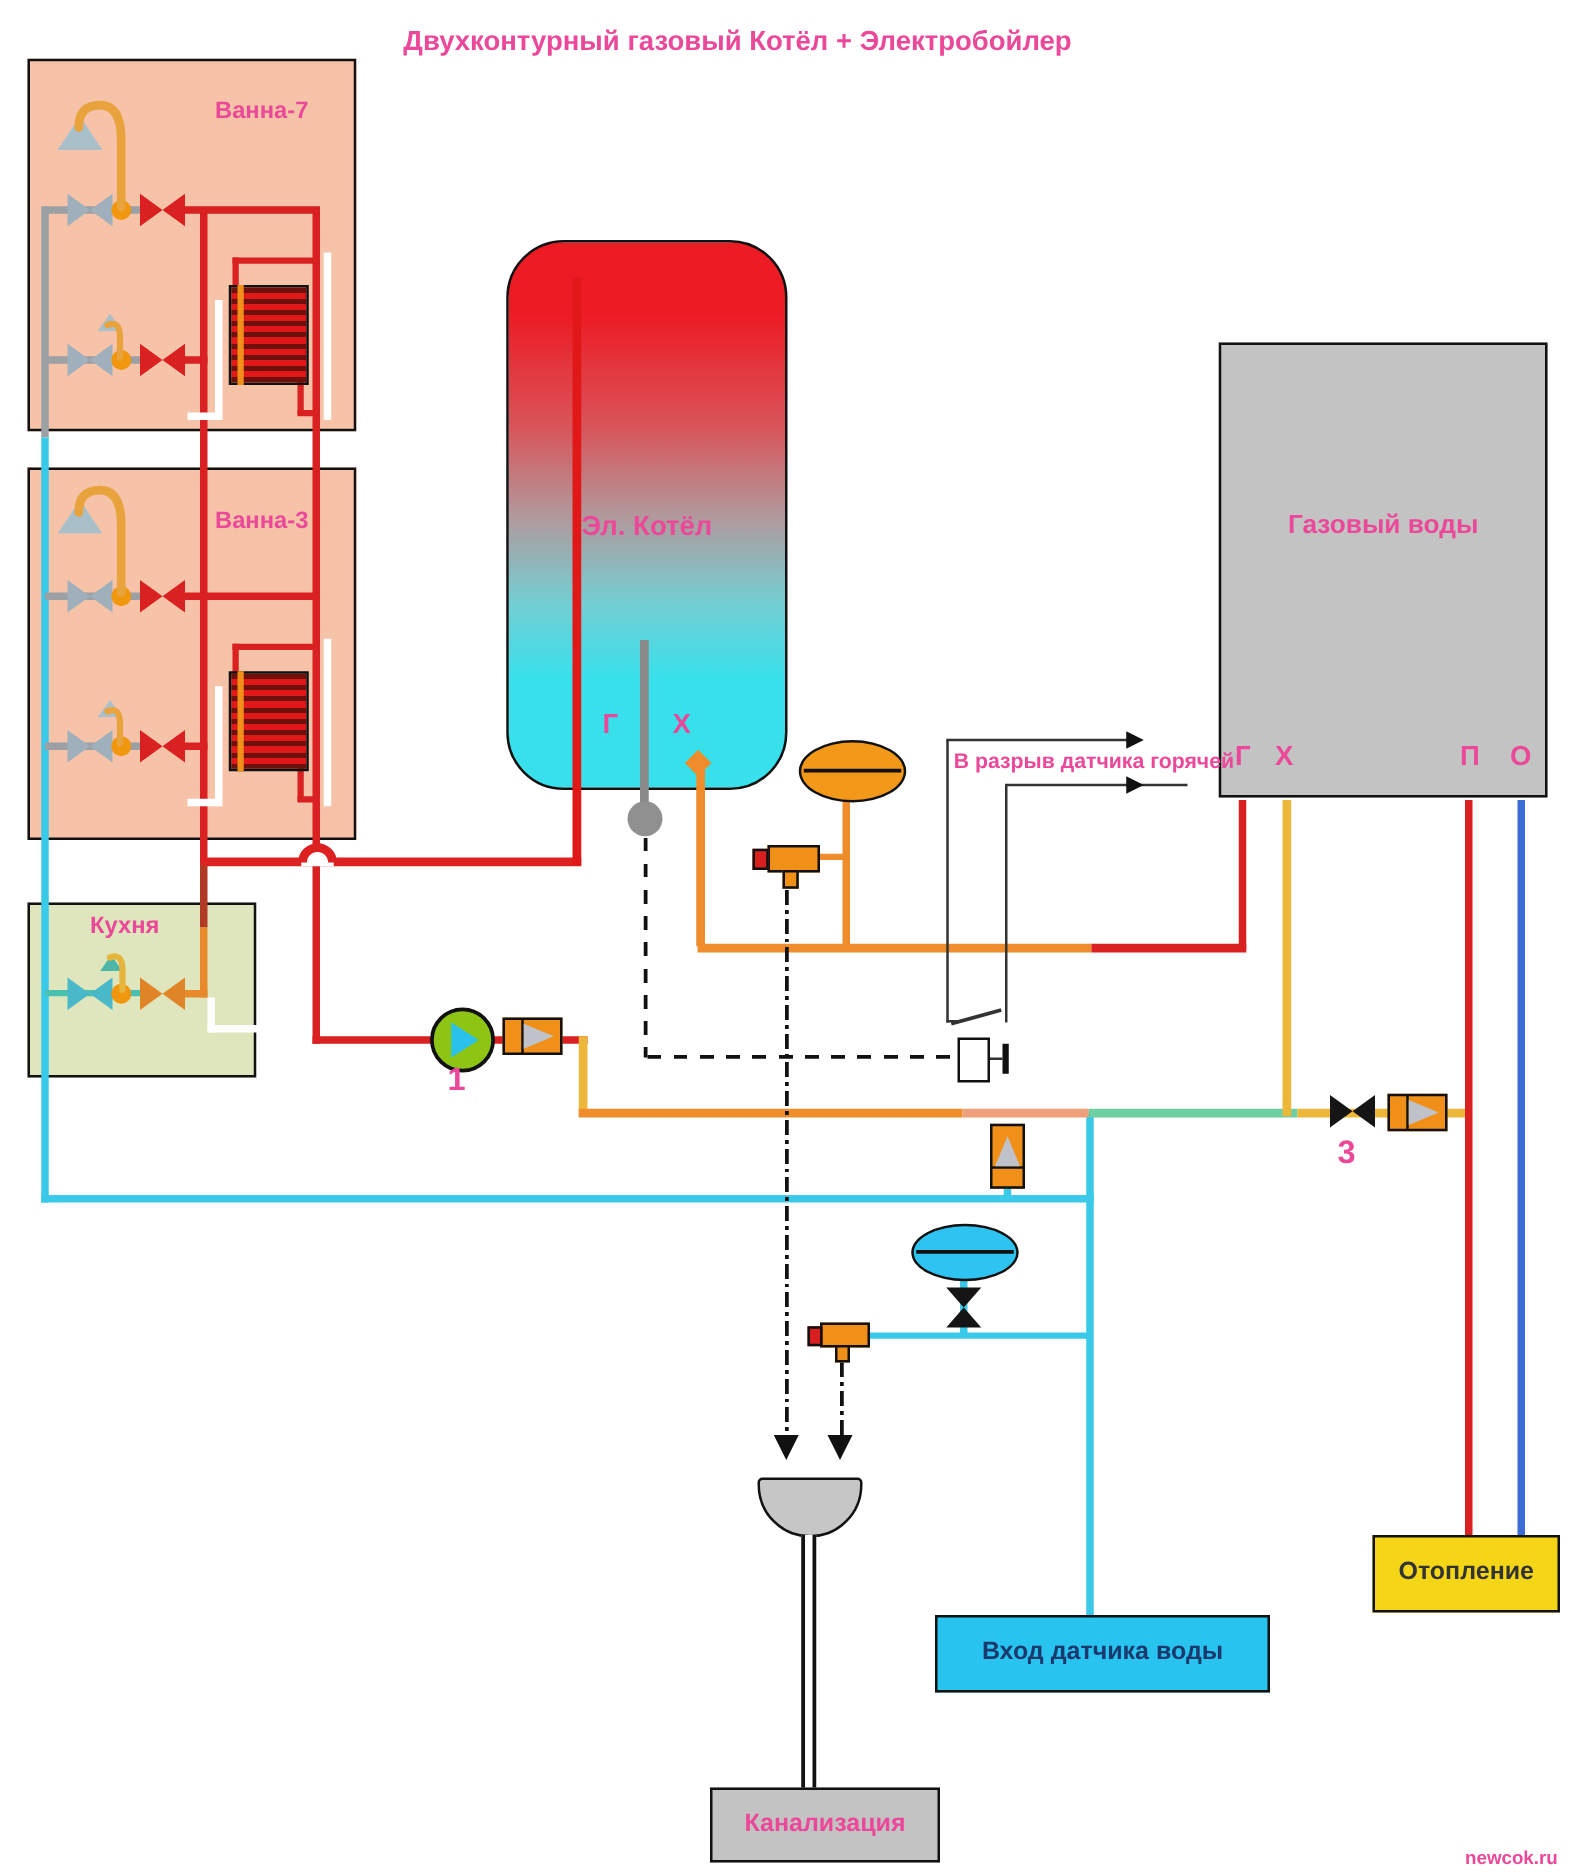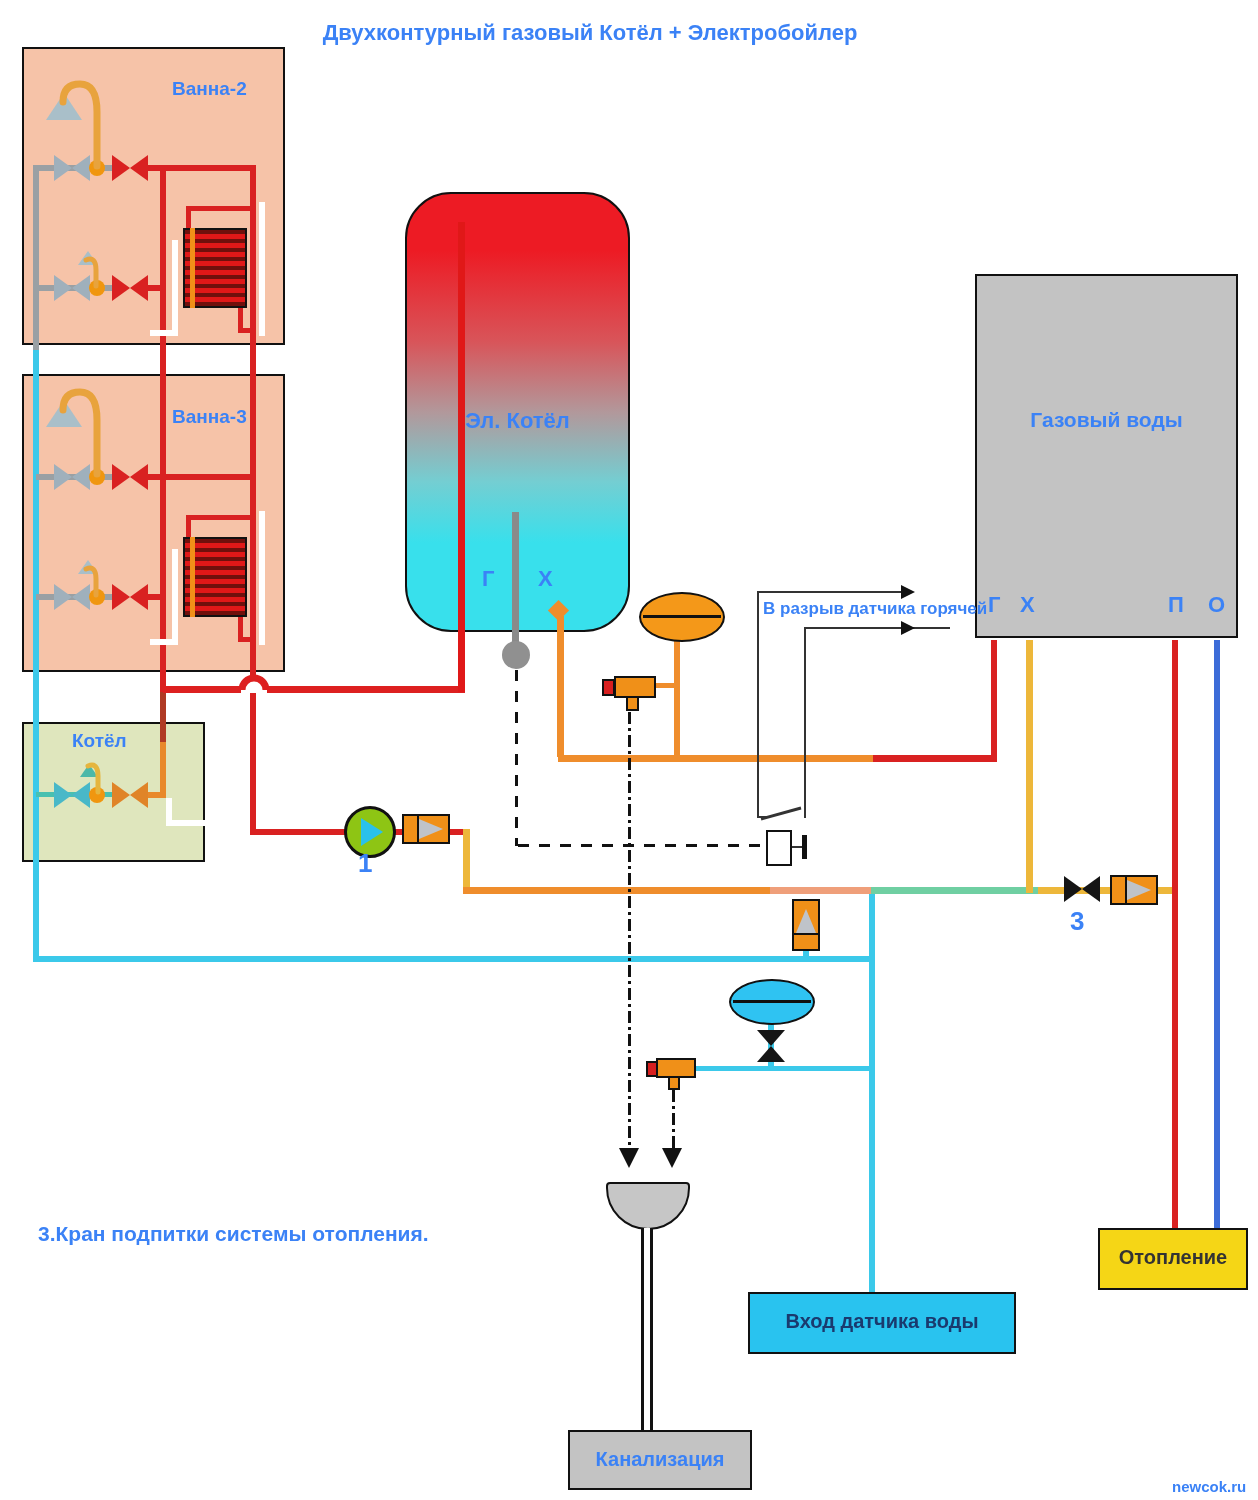--- a/index.html
+++ b/index.html
@@ -1,21 +1,21 @@
 <!DOCTYPE html>
 <html><head>
 <meta charset="utf-8">
 <style>
   html,body{margin:0;padding:0;background:#fff;font-family:"Liberation Sans",sans-serif;}
   #stage{position:relative;width:1258px;height:1500px;background:#fff;overflow:hidden;}
   .abs{position:absolute;}
   .h{position:absolute;height:6px;}
   .v{position:absolute;width:6px;}
   .box{position:absolute;border:2.5px solid #111;box-sizing:border-box;}
-  .lbl{position:absolute;font-weight:bold;color:#3b82f6;white-space:nowrap;}
+  .lbl{position:absolute;font-weight:bold;color:#ec4899;white-space:nowrap;}
   
   .bt{position:absolute;display:flex;align-items:center;}
   .bt i{display:block;width:0;height:0;border-top:13px solid transparent;border-bottom:13px solid transparent;}
   .bt i.l{border-left:18px solid var(--c);}
   .bt i.r{border-right:18px solid var(--c);}
   .btv{position:absolute;display:flex;flex-direction:column;align-items:center;}
   .btv i{display:block;width:0;height:0;border-left:14px solid transparent;border-right:14px solid transparent;}
   .btv i.u{border-top:16px solid var(--c);}
   .btv i.d{border-bottom:16px solid var(--c);}
   
@@ -251,32 +251,31 @@
     <path d="M97,166 L97,112 Q97,84 80,84 Q63,84 63,102" stroke="#e8a33d" stroke-width="7" fill="none" stroke-linecap="round"></path>
     <path d="M97,474 L97,420 Q97,392 80,392 Q63,392 63,410" stroke="#e8a33d" stroke-width="7" fill="none" stroke-linecap="round"></path>
     <path d="M96,286 L96,270 Q96,256 86,260" stroke="#e8a33d" stroke-width="5" fill="none" stroke-linecap="round"></path>
     <path d="M96,595 L96,579 Q96,565 86,569" stroke="#e8a33d" stroke-width="5" fill="none" stroke-linecap="round"></path>
     <path d="M98,792 L98,776 Q98,762 88,766" stroke="#e5b53e" stroke-width="5" fill="none" stroke-linecap="round"></path>
     <path d="M242,690 A12,12 0 0 1 266,690" stroke="#dd2020" stroke-width="7" fill="none"></path>
     <path d="M761,819 L801,808" stroke="#333" stroke-width="3" fill="none"></path>
   </svg>
 
   <div class="lbl" style="left:0;top:20px;width:1180px;text-align:center;font-size:22px;">Двухконтурный газовый Котёл + Электробойлер</div>
-  <div class="lbl" style="left:172px;top:78px;font-size:19px;">Ванна-2</div>
+  <div class="lbl" style="left:172px;top:78px;font-size:19px;">Ванна-7</div>
   <div class="lbl" style="left:172px;top:406px;font-size:19px;">Ванна-3</div>
-  <div class="lbl" style="left:72px;top:730px;font-size:19px;">Котёл</div>
+  <div class="lbl" style="left:72px;top:730px;font-size:19px;">Кухня</div>
   <div class="lbl" style="left:405px;top:408px;width:225px;text-align:center;font-size:22px;">Эл. Котёл</div>
   <div class="lbl" style="left:482px;top:566px;font-size:22px;">Г</div>
   <div class="lbl" style="left:538px;top:566px;font-size:22px;">Х</div>
   <div class="lbl" style="left:975px;top:408px;width:263px;text-align:center;font-size:21px;">Газовый воды</div>
   <div class="lbl" style="left:988px;top:592px;font-size:22px;">Г</div>
   <div class="lbl" style="left:1020px;top:592px;font-size:22px;">Х</div>
   <div class="lbl" style="left:1168px;top:592px;font-size:22px;">П</div>
   <div class="lbl" style="left:1208px;top:592px;font-size:22px;">О</div>
   <div class="lbl" style="left:763px;top:599px;font-size:17px;">В разрыв датчика горячей</div>
   <div class="lbl" style="left:358px;top:848px;font-size:26px;">1</div>
   <div class="lbl" style="left:1070px;top:906px;font-size:26px;">3</div>
-  <div class="lbl" style="left:38px;top:1222px;font-size:21px;">3.Кран подпитки системы отопления.</div>
   <div class="lbl" style="left:1098px;top:1246px;width:150px;text-align:center;font-size:20px;color:#333;">Отопление</div>
   <div class="lbl" style="left:748px;top:1310px;width:268px;text-align:center;font-size:20px;color:#1a3a6e;">Вход датчика воды</div>
   <div class="lbl" style="left:568px;top:1448px;width:184px;text-align:center;font-size:20px;">Канализация</div>
   <div class="lbl" style="left:1172px;top:1478px;font-size:15px;text-shadow:-1px -1px 0 #fff,1px -1px 0 #fff,-1px 1px 0 #fff,1px 1px 0 #fff;">newcok.ru</div>
 </div>
 
 </body></html>

